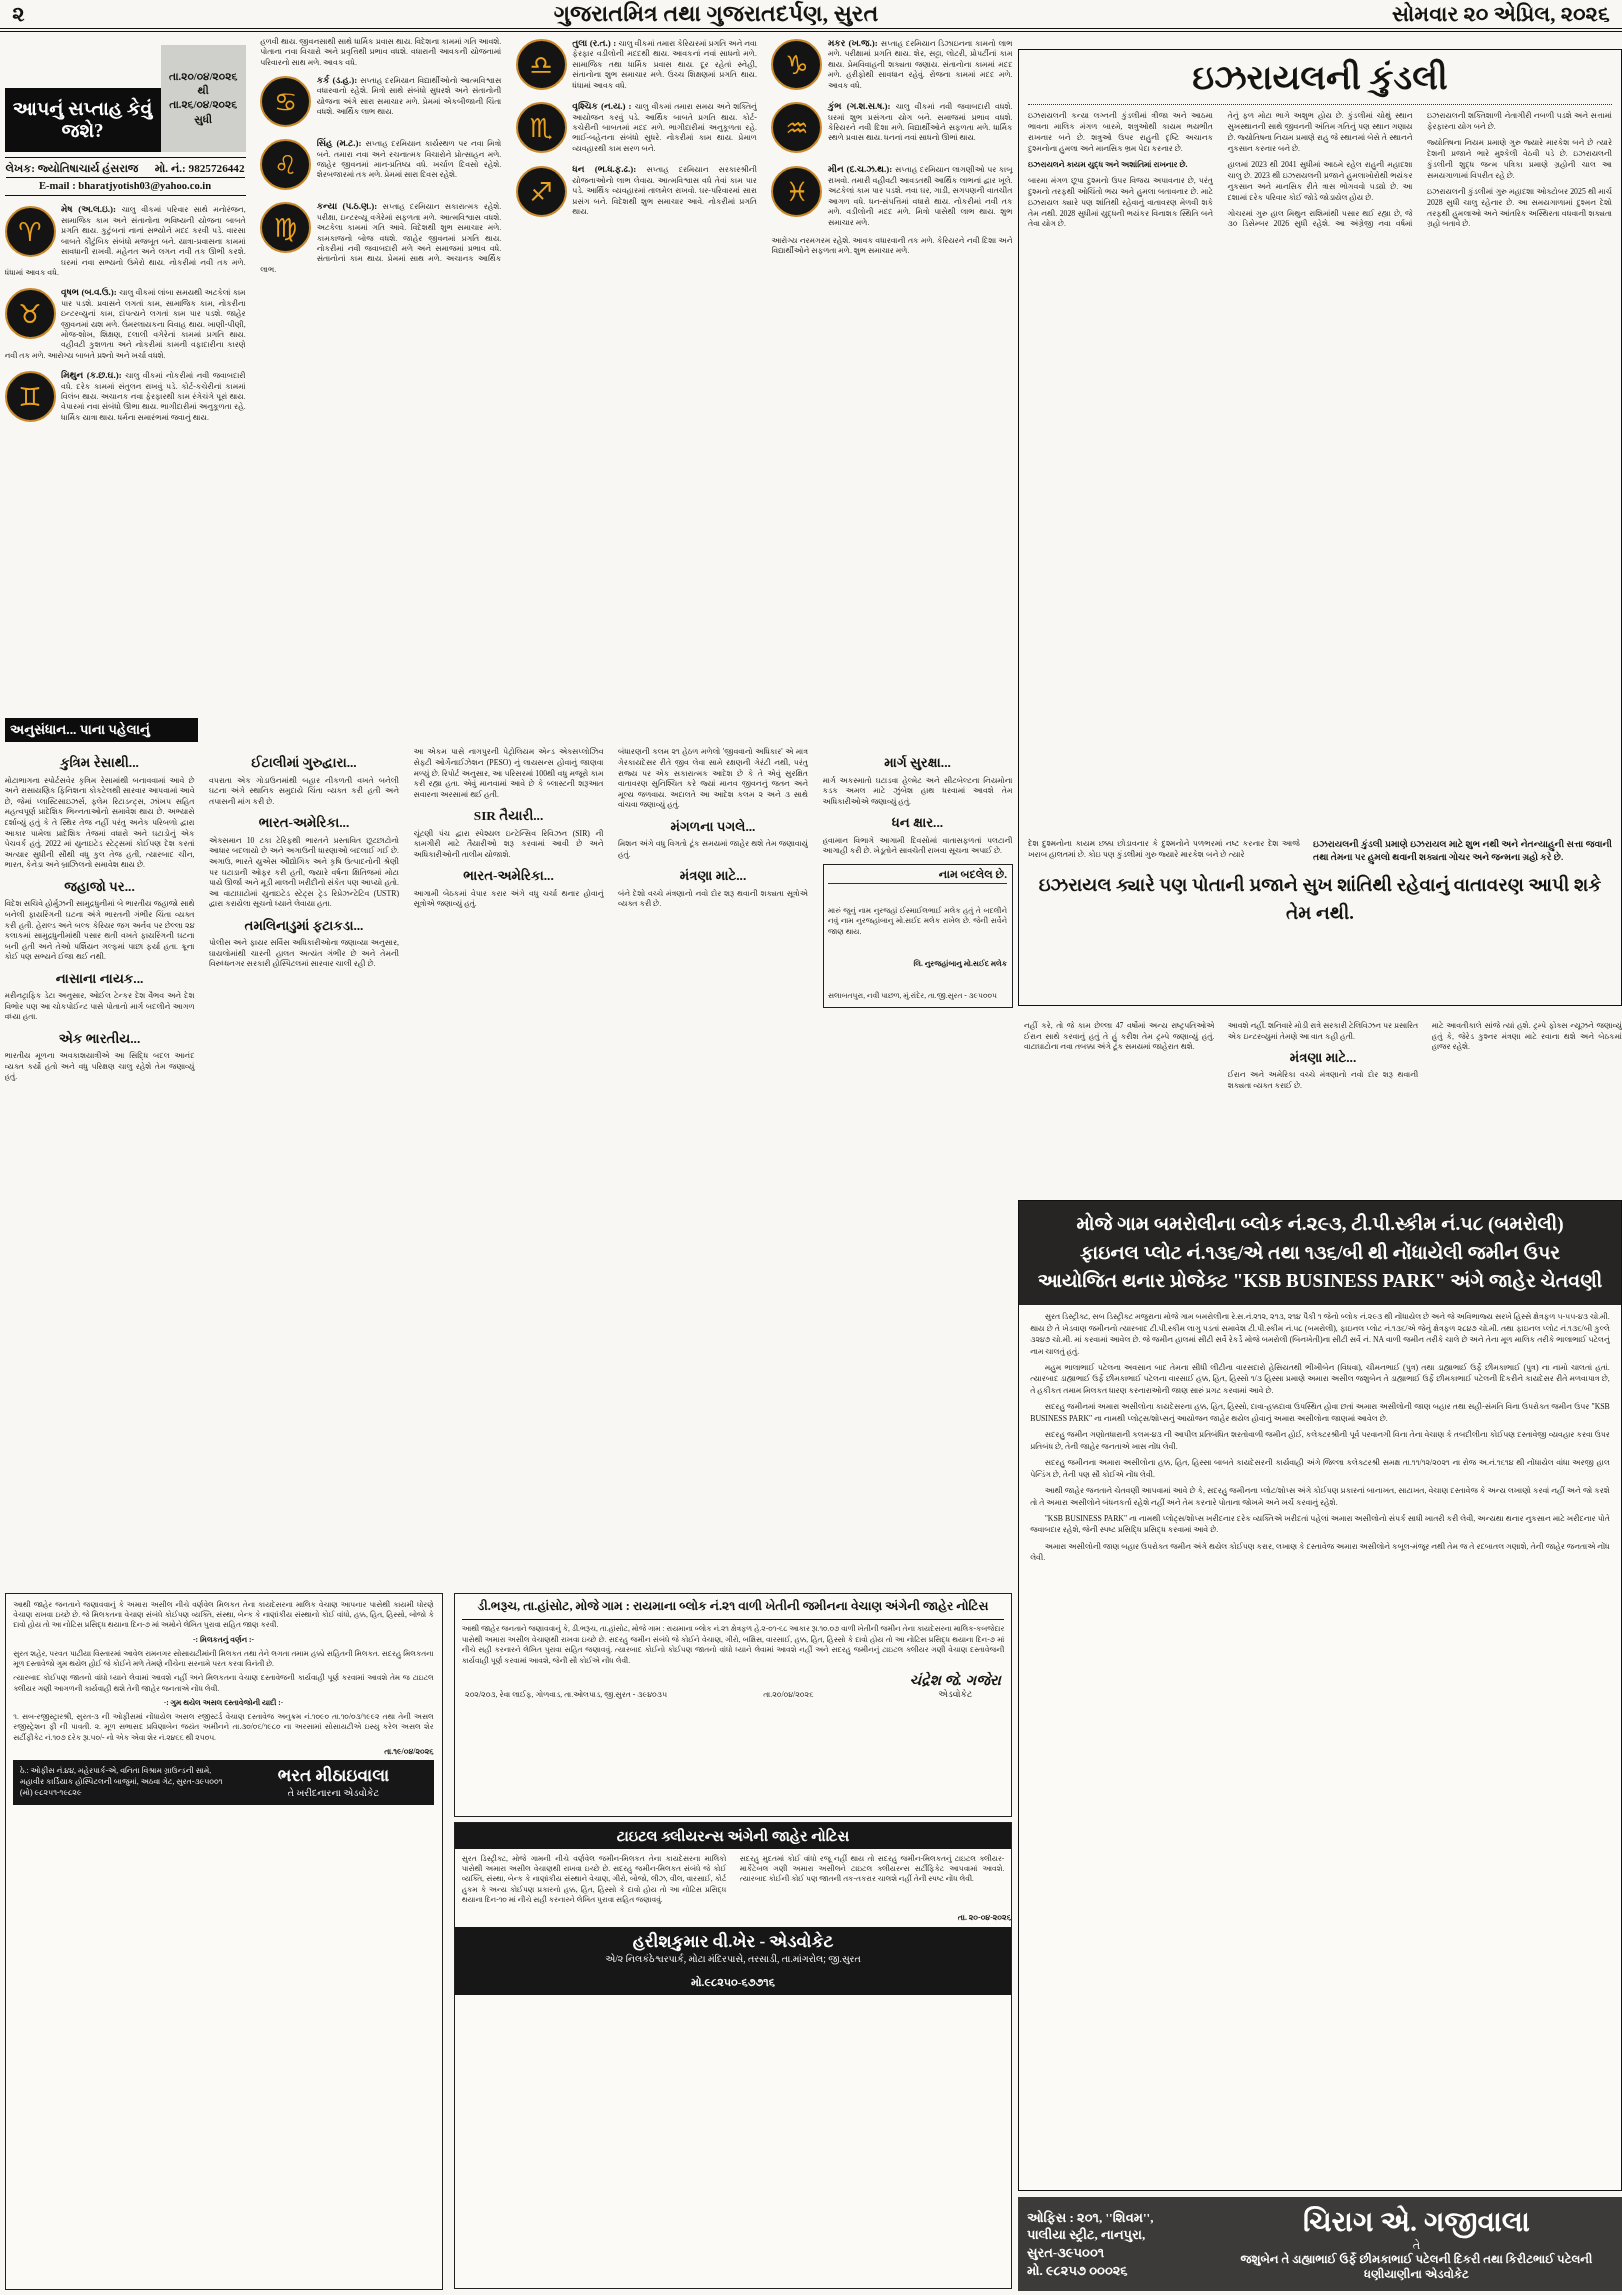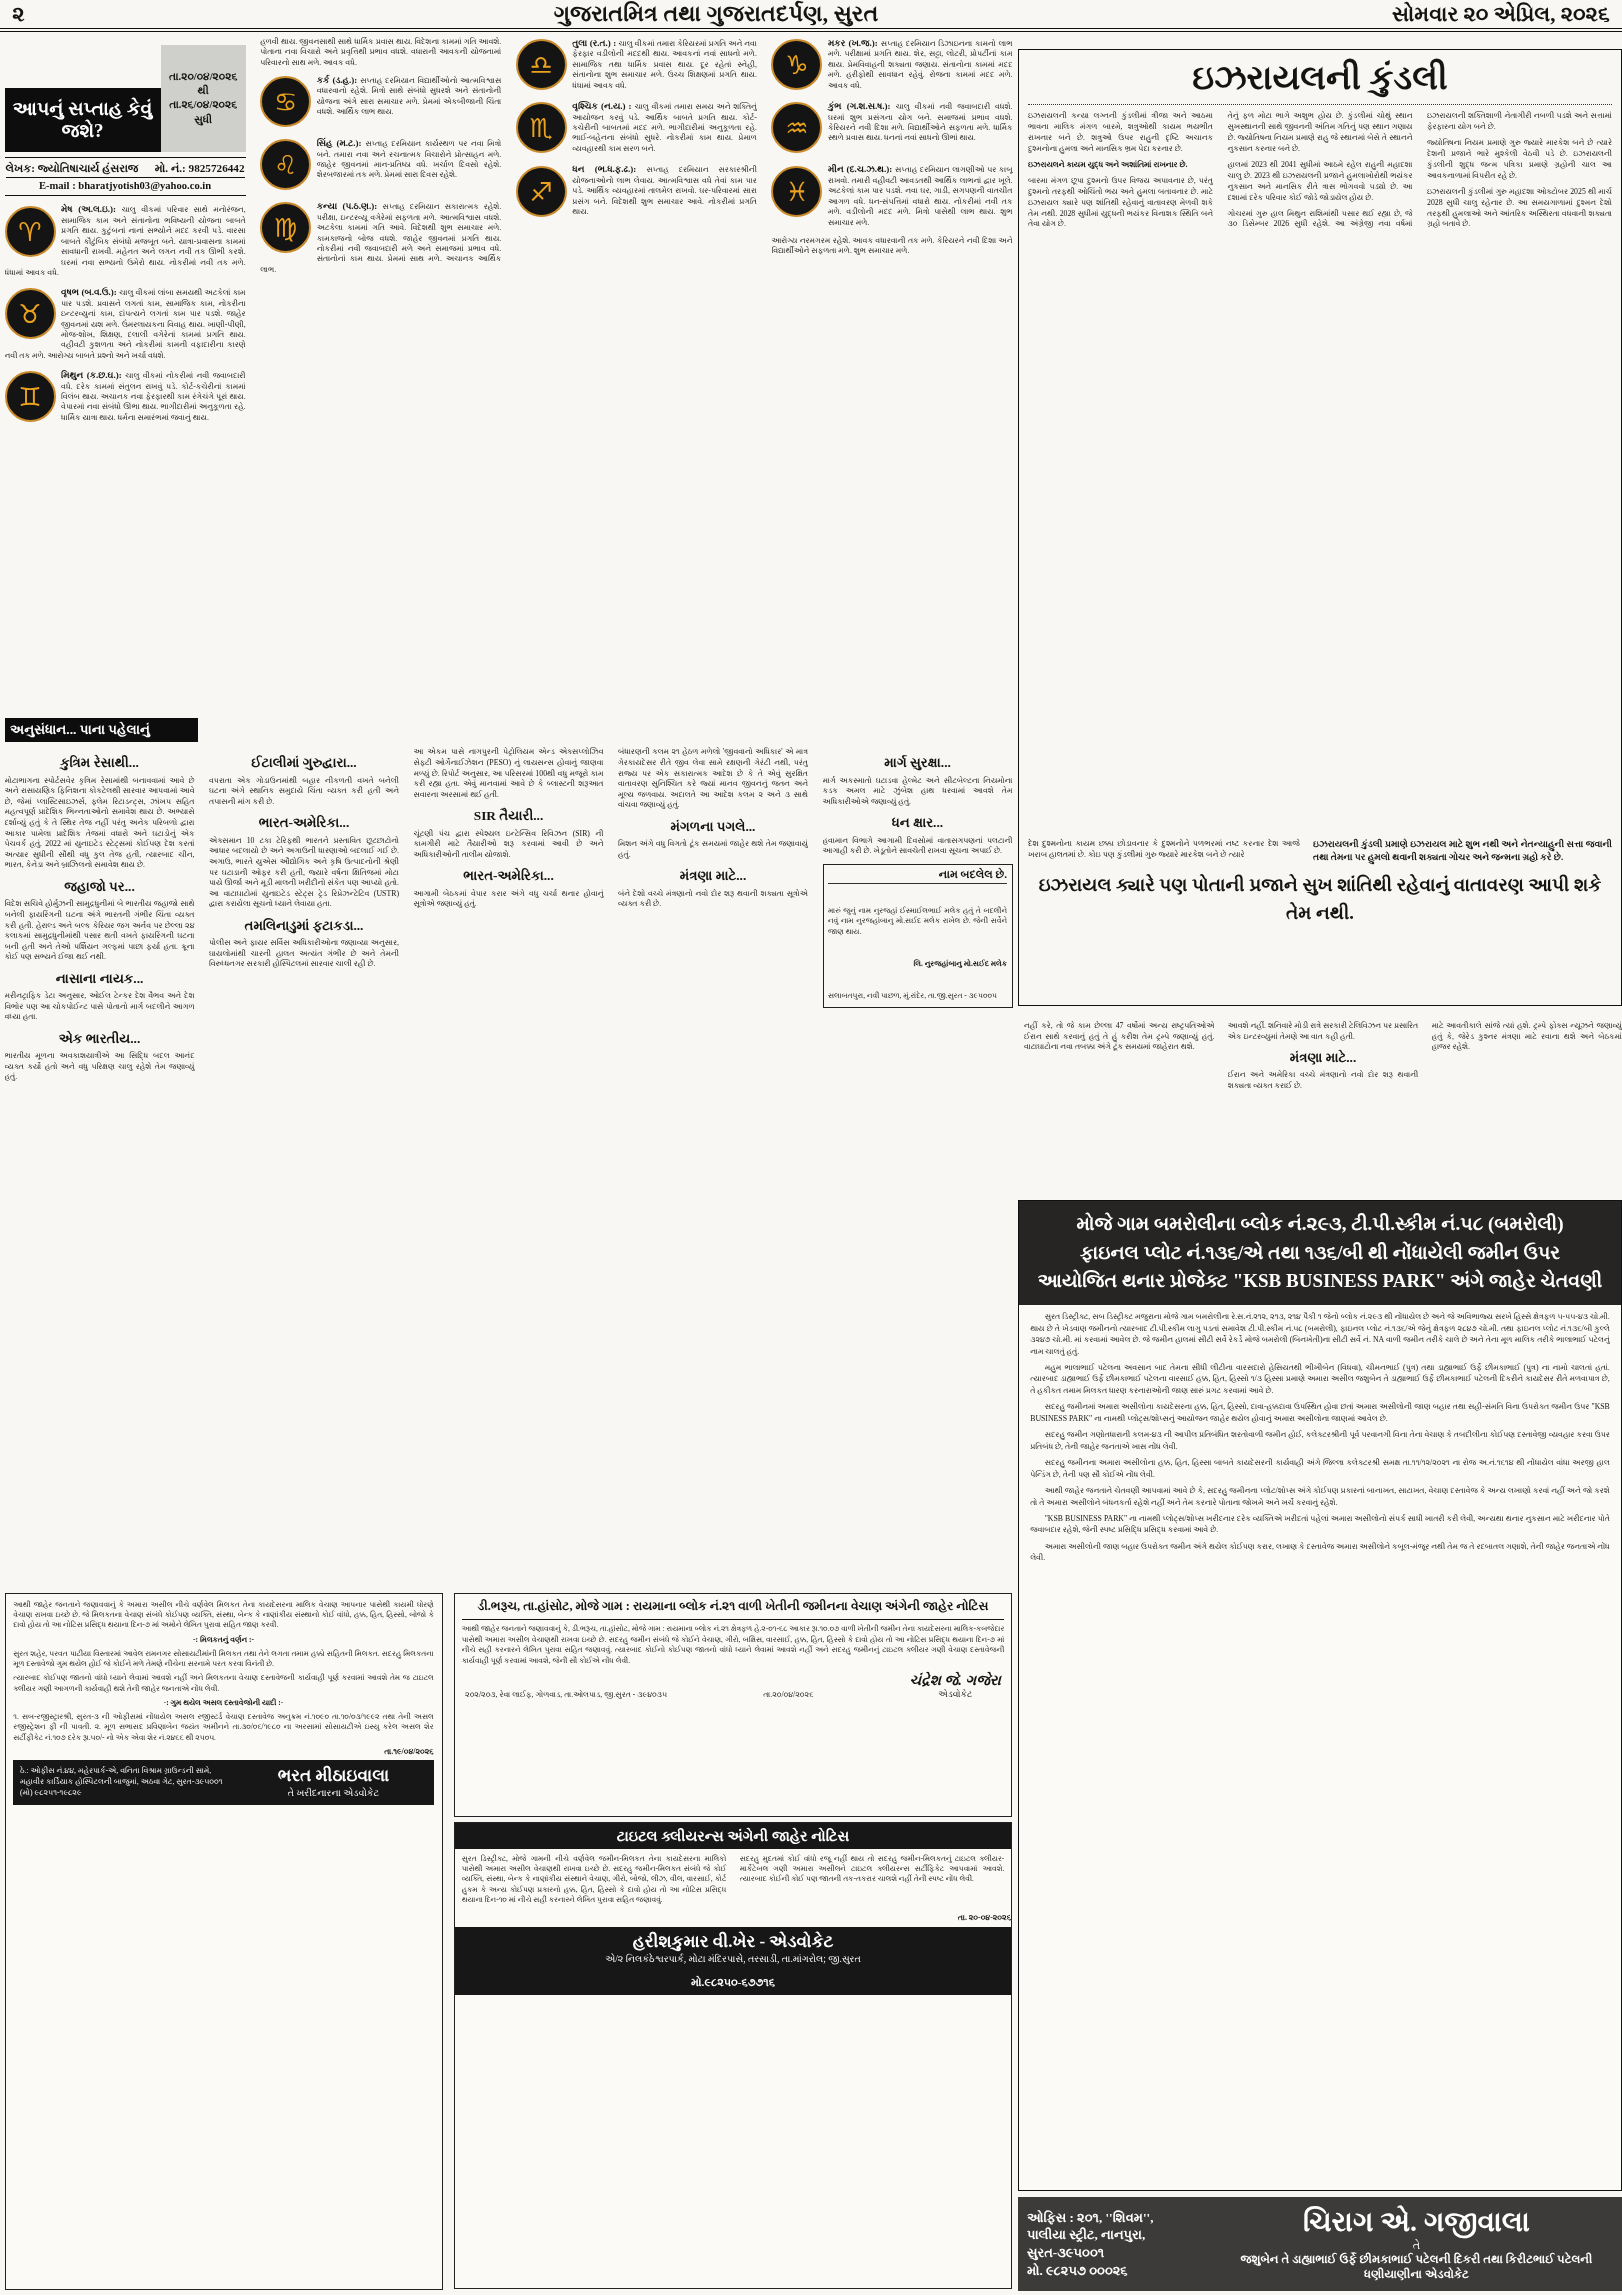--- a/index.html
+++ b/index.html
@@ -226,41 +226,41 @@
           <p class="s-text">બંધારણની કલમ ૨૧ હેઠળ મળેલો 'જીવવાનો અધિકાર' એ માત્ર ગેરકાયદેસર રીતે જીવ લેવા સામે રક્ષણની ગેરંટી નથી, પરંતુ રાજ્ય પર એક સકારાત્મક આદેશ છે કે તે એવું સુરક્ષિત વાતાવરણ સુનિશ્ચિત કરે જ્યાં માનવ જીવનનું જતન અને મૂલ્ય જળવાય. અદાલતે આ આદેશ કલમ ૨ અને ૩ સાથે વાંચવા જણાવ્યું હતું.</p>
           <div class="s-head">મંગળના પગલે...</div>
           <p class="s-text">મિશન અંગે વધુ વિગતો ટૂંક સમયમાં જાહેર થશે તેમ જણાવાયું હતું.</p>
           <div class="s-head">મંત્રણા માટે...</div>
           <p class="s-text">બંને દેશો વચ્ચે મંત્રણાનો નવો દોર શરૂ થવાની શક્યતા સૂત્રોએ વ્યક્ત કરી છે.</p>
         </div>
         <div class="s-col">
           <div class="s-head">માર્ગ સુરક્ષા...</div>
           <p class="s-text">માર્ગ અકસ્માતો ઘટાડવા હેલ્મેટ અને સીટબેલ્ટના નિયમોના કડક અમલ માટે ઝુંબેશ હાથ ધરવામાં આવશે તેમ અધિકારીઓએ જણાવ્યું હતું.</p>
           <div class="s-head">ધન ક્ષાર...</div>
-          <p class="s-text">હવામાન વિભાગે આગામી દિવસોમાં વાતાસગપણનાં પલટાની આગાહી કરી છે. ખેડૂતોને સાવચેતી રાખવા સૂચના અપાઈ છે.</p>
+          <p class="s-text">હવામાન વિભાગે આગામી દિવસોમાં વાતાસફળતાં પલટાની આગાહી કરી છે. ખેડૂતોને સાવચેતી રાખવા સૂચના અપાઈ છે.</p>
           <div class="nc-box">
             <div class="nc-title">નામ બદલેલ છે.</div>
             <p>મારું જુનું નામ નુરજહાં ઈસ્માઈલભાઈ મલેક હતું તે બદલીને નવું નામ નુરજહાંબાનુ મો.સઈદ મલેક રાખેલ છે. જેની સર્વેને જાણ થાય.</p>
             <p class="sg">લિ. નુરજહાંબાનુ મો.સઈદ મલેક</p>
             <p>સલાબતપુરા, નવી પાછળ, મું.રાંદેર, તા.જી.સુરત - ૩૯૫૦૦૫</p>
           </div>
         </div>
       </div>
   </div>
 
   <div id="israel">
     <div class="isr-title">ઇઝરાયલની કુંડલી</div>
     <div class="isr-cols" id="isr-cols">
         <p>ઇઝરાયલની કન્યા લગ્નની કુંડલીમાં ત્રીજા અને આઠમા ભાવના માલિક મંગળ બારમે, શત્રુઓથી કાયમ ભયભીત રાખનાર બને છે. શત્રુઓ ઉપર રાહુની દૃષ્ટિ અચાનક દુશ્મનોના હુમલા અને માનસિક ભ્રમ પેદા કરનાર છે.</p>
         <p class="bld">ઇઝરાયલને કાયમ યુદ્ધ અને અશાંતિમાં રાખનાર છે.</p>
         <p>બારમા મંગળ છૂપા દુશ્મનો ઉપર વિજય અપાવનાર છે, પરંતુ દુશ્મનો તરફથી ઓચિંતો ભય અને હુમલા બતાવનાર છે. માટે ઇઝરાયલ ક્યારે પણ શાંતિથી રહેવાનું વાતાવરણ મેળવી શકે તેમ નથી. 2028 સુધીમાં યુદ્ધની ભયંકર વિનાશક સ્થિતિ બને તેવા યોગ છે.</p>
         <p>તેનું ફળ મોટા ભાગે અશુભ હોય છે. કુંડલીમાં ચોથું સ્થાન સુખસ્થાનની સાથે જીવનની અંતિમ ગતિનું પણ સ્થાન ગણાય છે. જ્યોતિષના નિયમ પ્રમાણે રાહુ જે સ્થાનમાં બેસે તે સ્થાનને નુકસાન કરનાર બને છે.</p>
         <p>હાલમાં 2023 થી 2041 સુધીમાં આઠમે રહેલ રાહુની મહાદશા ચાલુ છે. 2023 થી ઇઝરાયલની પ્રજાને હુમલાખોરોથી ભયંકર નુકસાન અને માનસિક રીતે ત્રાસ ભોગવવો પડ્યો છે. આ દશામાં દરેક પરિવાર કોઈ જોડે જોડાયેલ હોય છે.</p>
         <p>ગોચરમાં ગુરુ હાલ મિથુન રાશિમાંથી પસાર થઈ રહ્યા છે, જે ૩૦ ડિસેમ્બર 2026 સુધી રહેશે. આ અંગ્રેજી નવા વર્ષમાં ઇઝરાયલની શક્તિશાળી નેતાગીરી નબળી પડશે અને સત્તામાં ફેરફારના યોગ બને છે.</p>
-        <p>જ્યોતિષના નિયમ પ્રમાણે ગુરુ જ્યારે મારકેશ બને છે ત્યારે દેશની પ્રજાને ભારે મુશ્કેલી વેઠવી પડે છે. ઇઝરાયલની કુંડલીની શુદ્ધ જન્મ પત્રિકા પ્રમાણે ગ્રહોની ચાલ આ આવકનાળામાં વિપરીત રહે છે.</p>
+        <p>જ્યોતિષના નિયમ પ્રમાણે ગુરુ જ્યારે મારકેશ બને છે ત્યારે દેશની પ્રજાને ભારે મુશ્કેલી વેઠવી પડે છે. ઇઝરાયલની કુંડલીની શુદ્ધ જન્મ પત્રિકા પ્રમાણે ગ્રહોની ચાલ આ સમયગાળામાં વિપરીત રહે છે.</p>
         <p>ઇઝરાયલની કુંડલીમાં ગુરુ મહાદશા ઓક્ટોબર 2025 થી માર્ચ 2028 સુધી ચાલુ રહેનાર છે. આ સમયગાળામાં દુશ્મન દેશો તરફથી હુમલાઓ અને આંતરિક અસ્થિરતા વધવાની શક્યતા ગ્રહો બતાવે છે.</p>
       </div>
     <div class="isr-bottom">
       <div class="lft">દેશ દુશ્મનોના કાયમ છક્કા છોડાવનાર કે દુશ્મનોને પળભરમાં નષ્ટ કરનાર દેશ આજે ખરાબ હાલતમાં છે. કોઇ પણ કુંડલીમાં ગુરુ જ્યારે મારકેશ બને છે ત્યારે</div>
       <div class="rgt">ઇઝરાયલની કુંડલી પ્રમાણે ઇઝરાયલ માટે શુભ નથી અને નેતન્યાહુની સત્તા જવાની તથા તેમના પર હુમલો થવાની શક્યતા ગોચર અને જન્મના ગ્રહો કરે છે.</div>
     </div>
     <div class="isr-close">ઇઝરાયલ ક્યારે પણ પોતાની પ્રજાને સુખ શાંતિથી રહેવાનું વાતાવરણ આપી શકે તેમ નથી.</div>
   </div>
 
   <div id="below-israel">

